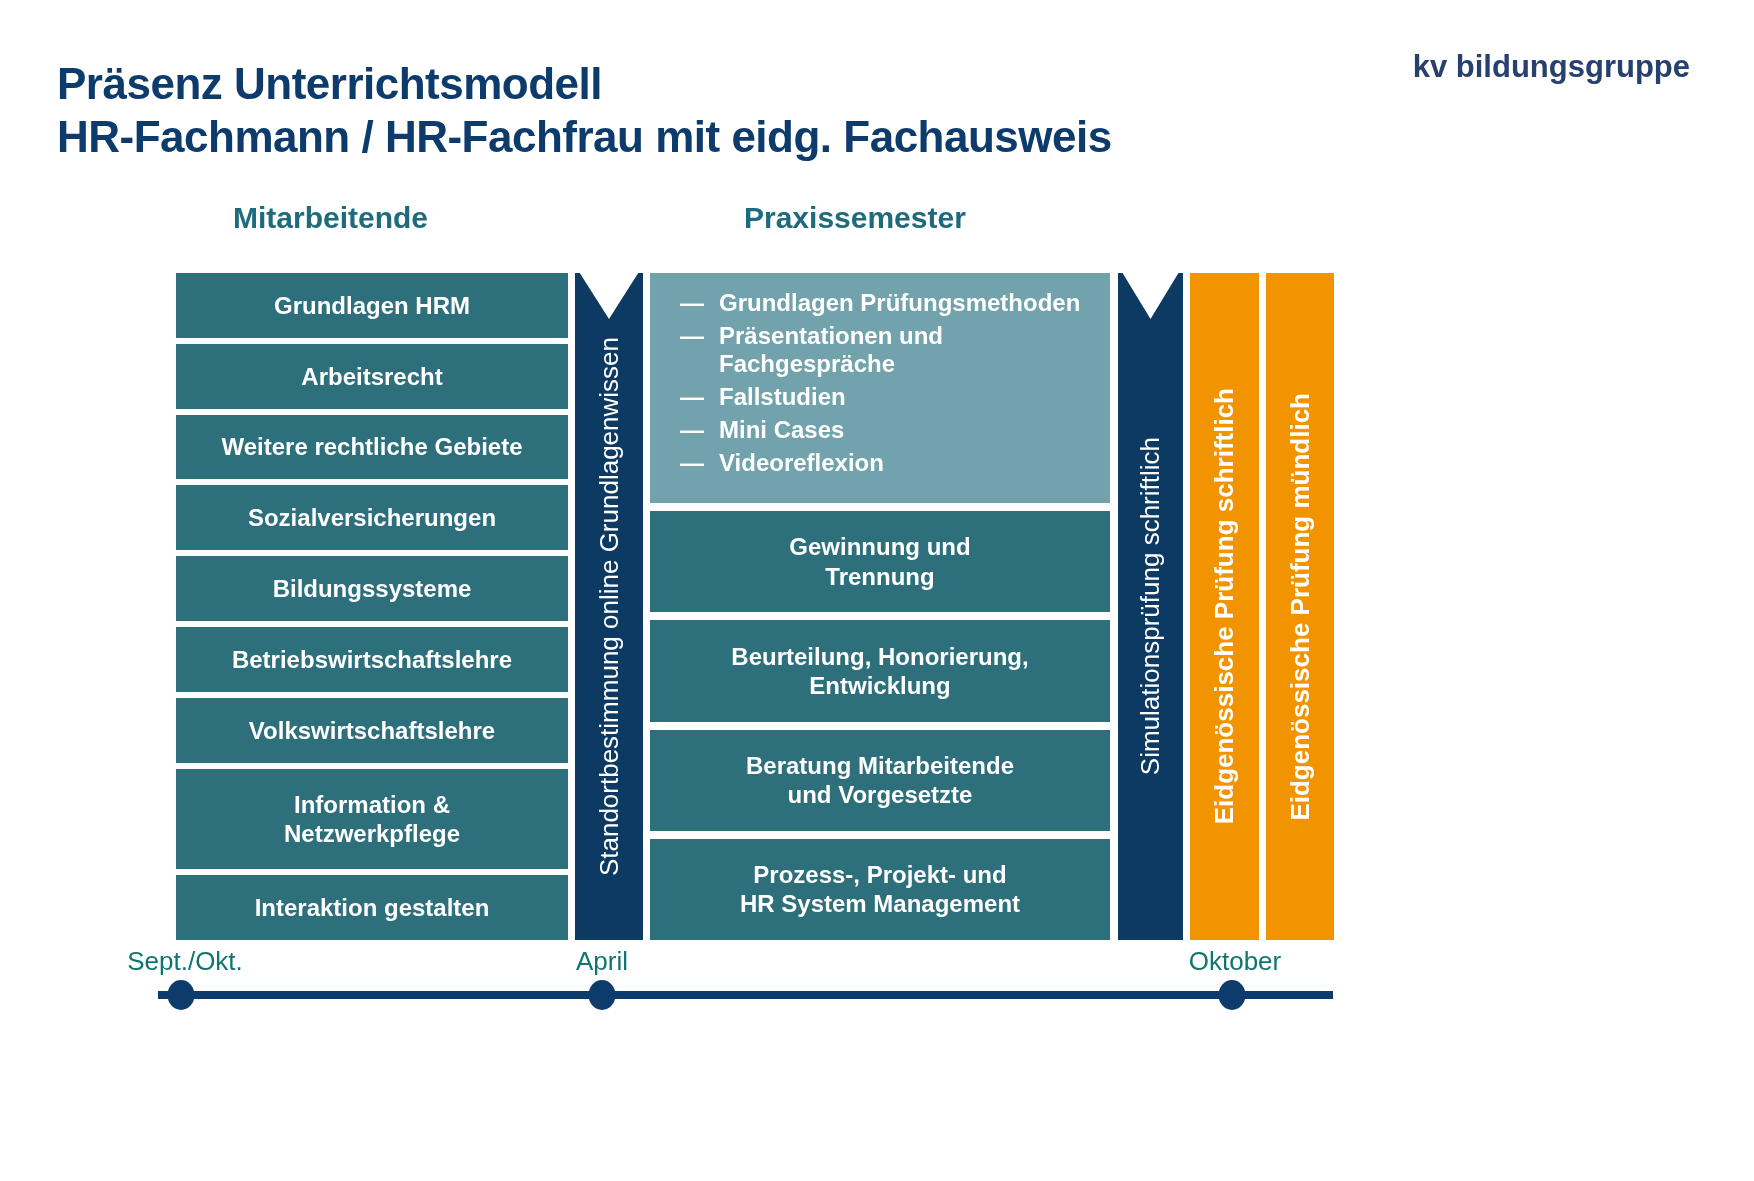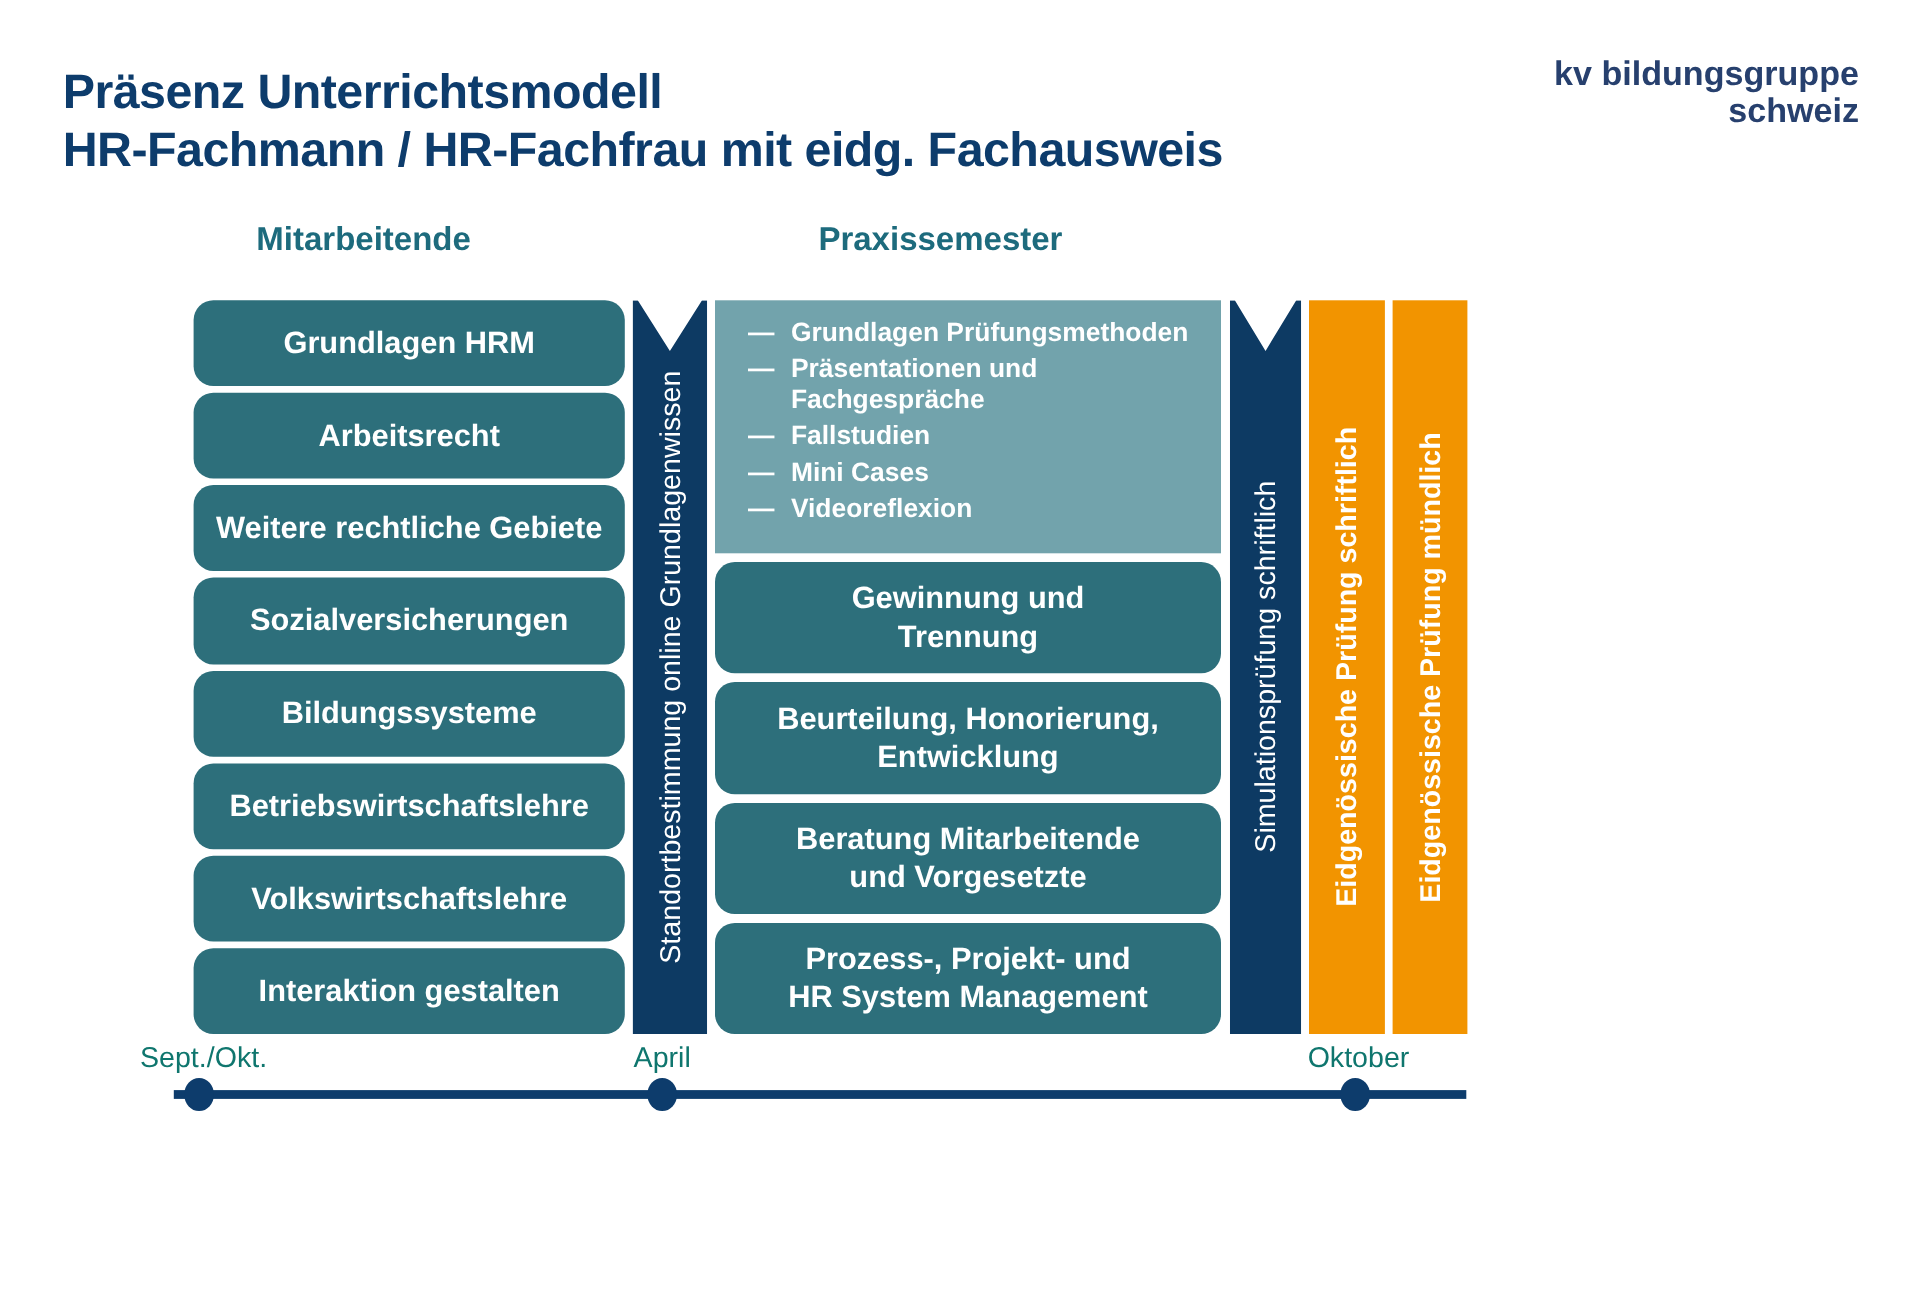--- a/index.html
+++ b/index.html
@@ -19,23 +19,23 @@
   
   .col-header{position:absolute;top:201px;font-size:30px;font-weight:bold;color:#1d6b7d;}
   .col-header.basis{left:233px;}
   .col-header.praxis{left:744px;}
 
   
   .col{position:absolute;top:273px;height:667px;display:flex;flex-direction:column;}
   .col.basis{left:176px;width:392px;gap:6px;}
   .col.praxis{left:650px;width:460px;gap:8px;}
 
-  .tbox{background:#2d6f7b;color:#fff;font-weight:bold;font-size:28px;line-height:1.22;
+  .tbox{background:#2d6f7b;color:#fff;font-weight:bold;font-size:24px;line-height:1.22;
         display:flex;align-items:center;justify-content:center;text-align:center;
-        white-space:pre-line;flex:1 1 0;border-radius:18px;}
+        white-space:pre-line;flex:1 1 0;}
   .tbox.tall{flex:1.55 1 0;}
 
   
   .lightbox{background:#72a3ac;flex:0 0 230px;box-sizing:border-box;
             padding:16px 12px 0 30px;}
   .bullets{list-style:none;margin:0;padding:0;color:#fff;font-weight:bold;
            font-size:24px;line-height:1.17;}
   .bullets li{display:flex;gap:15px;margin-bottom:5px;}
   .bullets .dash{flex:none;}
   .bullets .btext{white-space:pre-line;}
@@ -73,34 +73,35 @@
 
 <div class="canvas">
 
   <div class="title">
     <span>Präsenz Unterrichtsmodell</span>
     <span>HR-Fachmann / HR-Fachfrau mit eidg. Fachausweis</span>
   </div>
 
   <div class="logo">
     <span>kv bildungsgruppe</span>
-    <span>schweiz</span>
   </div>
 
   <div class="col-header basis">Mitarbeitende</div>
   <div class="col-header praxis">Praxissemester</div>
 
   <div class="col basis">
     <div class="tbox">Grundlagen HRM</div>
     <div class="tbox">Arbeitsrecht</div>
     <div class="tbox">Weitere rechtliche Gebiete</div>
     <div class="tbox">Sozialversicherungen</div>
     <div class="tbox">Bildungssysteme</div>
     <div class="tbox">Betriebswirtschaftslehre</div>
     <div class="tbox">Volkswirtschaftslehre</div>
+    <div class="tbox tall">Information &amp;
+Netzwerkpflege</div>
     <div class="tbox">Interaktion gestalten</div>
   </div>
 
   <div class="ribbon navy r1">
     <span class="vtext">Standortbestimmung online Grundlagenwissen</span>
   </div>
 
   <div class="col praxis">
     <div class="lightbox">
       <ul class="bullets">

